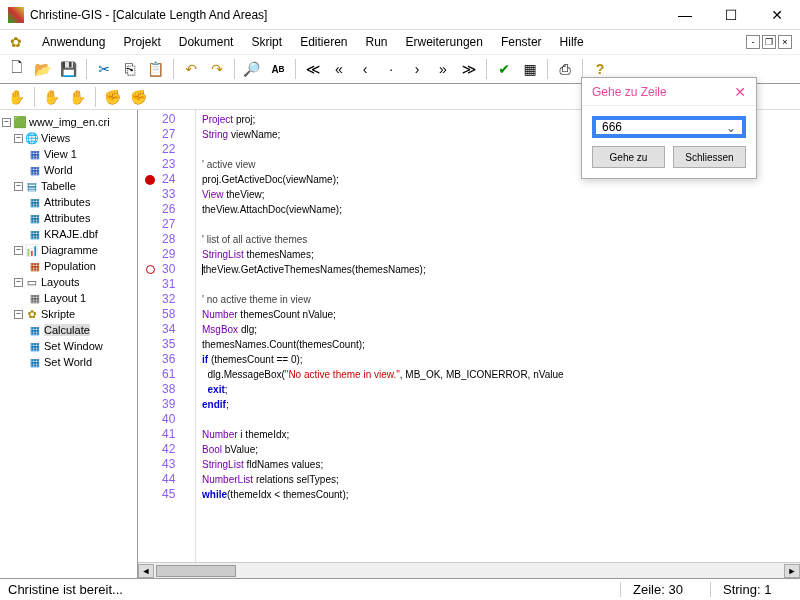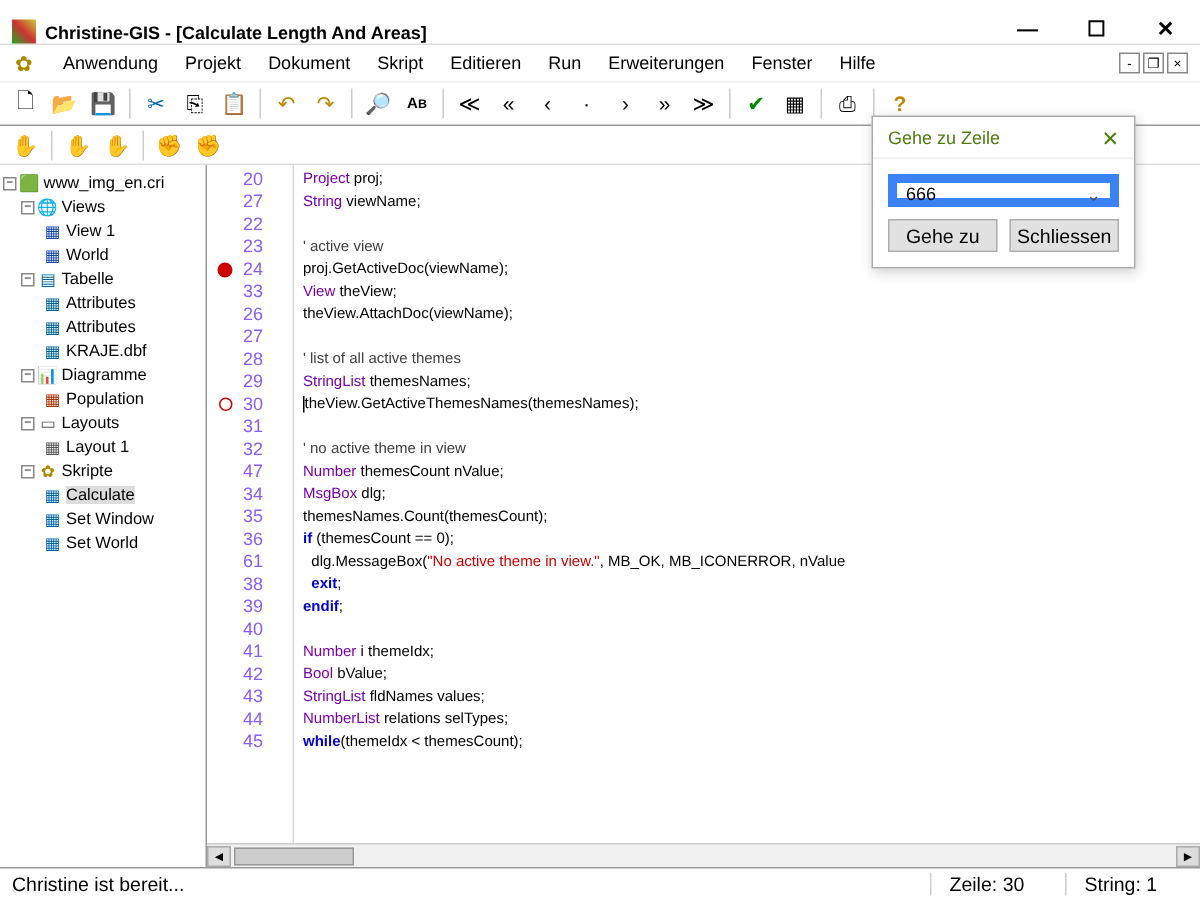--- a/index.html
+++ b/index.html
@@ -1,17 +1,17 @@
 <!DOCTYPE html>
 <html><head>
 <meta charset="utf-8">
 <style>
 * { box-sizing: border-box; margin: 0; padding: 0; font-family: "Segoe UI", Tahoma, sans-serif; }
 body { width: 800px; height: 600px; background: #fff; overflow: hidden; font-size: 12px; }
-.title-bar { height: 30px; display: flex; align-items: flex-end; padding: 0 8px; border-bottom: 1px solid #ddd; font-weight: bold; }
+.title-bar { height: 30px; display: flex; align-items: center; padding: 0 8px; border-bottom: 1px solid #ddd; }
 .title-bar .logo { width: 16px; height: 16px; background: linear-gradient(45deg, #2a2, #c33, #cc3); margin-right: 6px; }
 .title-bar .title { flex: 1; font-size: 12px; }
 .title-bar .win-btns { display: flex; gap: 16px; }
 .title-bar .win-btn { width: 30px; height: 20px; display: flex; align-items: center; justify-content: center; cursor: pointer; font-size: 14px; }
 .menu-bar { height: 24px; display: flex; align-items: center; padding: 0 4px; gap: 2px; }
 .menu-bar .gear { width: 16px; height: 16px; margin: 0 6px; color: #aa8800; font-size: 14px; }
 .menu-item { padding: 2px 8px; cursor: pointer; font-size: 12px; }
 .menu-spacer { flex: 1; }
 .mini-btns { display: flex; gap: 2px; margin-right: 4px; }
 .mini-btn { width: 14px; height: 14px; border: 1px solid #888; font-size: 9px; display: flex; align-items: center; justify-content: center; cursor: pointer; }
@@ -46,27 +46,27 @@
 .str { color: #cc0000; }
 .op { color: #000; }
 .caret { border-left: 1px solid #000; }
 .hscroll { height: 16px; background: #f0f0f0; border-top: 1px solid #ccc; display: flex; align-items: center; }
 .hscroll .arrow { width: 16px; height: 14px; background: #ddd; border: 1px solid #aaa; font-size: 9px; display: flex; align-items: center; justify-content: center; }
 .hscroll .thumb { width: 80px; height: 12px; background: #ccc; border: 1px solid #999; margin-left: 2px; }
 .status { height: 22px; border-top: 1px solid #999; display: flex; align-items: center; font-size: 13px; }
 .status .st-left { flex: 1; padding-left: 8px; }
 .status .st-cell { border-left: 1px solid #ccc; padding: 0 12px; width: 90px; }
 .goto-dialog { position: absolute; top: 77px; left: 581px; width: 176px; background: #fff; border: 1px solid #aaa; box-shadow: 1px 2px 8px rgba(0,0,0,0.2); z-index: 100; }
-.goto-title { height: 28px; display: flex; align-items: center; padding: 0 10px; color: #4d7c0f; border-bottom: 1px solid #eee; }
+.goto-title { height: 28px; display: flex; align-items: center; padding: 0 10px; color: #ec4899; border-bottom: 1px solid #eee; }
 .goto-title .x { margin-left: auto; cursor: pointer; font-size: 14px; }
 .goto-body { padding: 10px; }
-.goto-input { width: 100%; height: 22px; border: 6px solid #3b82f6; padding: 0 6px; font-size: 12px; margin-bottom: 8px; background: #fff; position: relative; }
+.goto-input { width: 100%; height: 22px; border: 4px solid #3b82f6; padding: 0 6px; font-size: 12px; margin-bottom: 8px; background: #fff; position: relative; }
 .goto-input::after { content: "⌄"; position: absolute; right: 6px; top: 1px; color: #555; }
 .goto-btns { display: flex; gap: 8px; }
-.goto-btn { flex: 1; height: 22px; background: #e1e1e1; border: 1px solid #adadad; font-size: 13px; cursor: pointer; }
+.goto-btn { flex: 1; height: 22px; background: #e1e1e1; border: 1px solid #adadad; font-size: 10px; cursor: pointer; }
 .icon-globe { color: #1144aa; }
 .icon-table { color: #006699; }
 .icon-chart { color: #aa3300; }
 .icon-layout { color: #555; }
 .icon-script { color: #0066aa; }
 .icon-gear { color: #aa8800; }
 </style>
 </head>
 <body>
 
@@ -261,21 +261,21 @@
           <div>23</div>
           <div>24</div>
           <div>33</div>
           <div>26</div>
           <div>27</div>
           <div>28</div>
           <div>29</div>
           <div>30</div>
           <div>31</div>
           <div>32</div>
-          <div>47</div>
+          <div>58</div>
           <div>34</div>
           <div>35</div>
           <div>36</div>
           <div>61</div>
           <div>38</div>
           <div>39</div>
           <div>40</div>
           <div>41</div>
           <div>42</div>
           <div>43</div>

